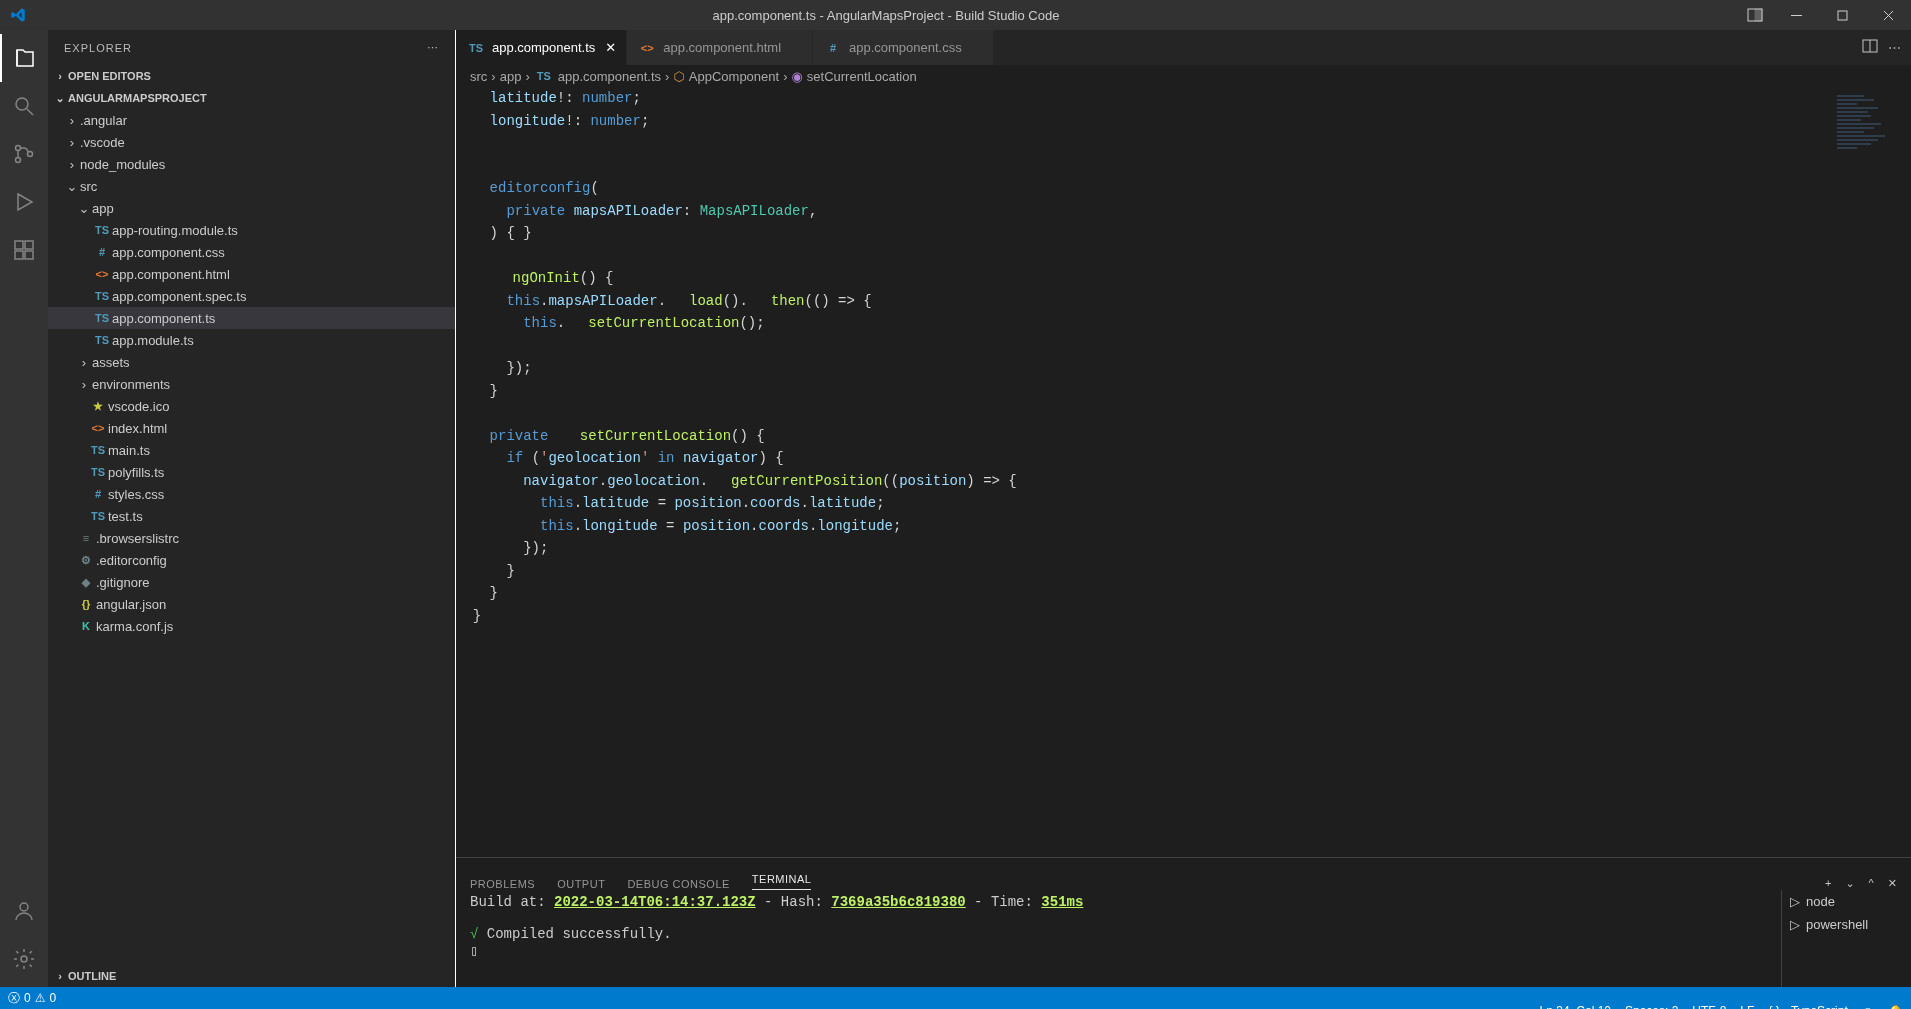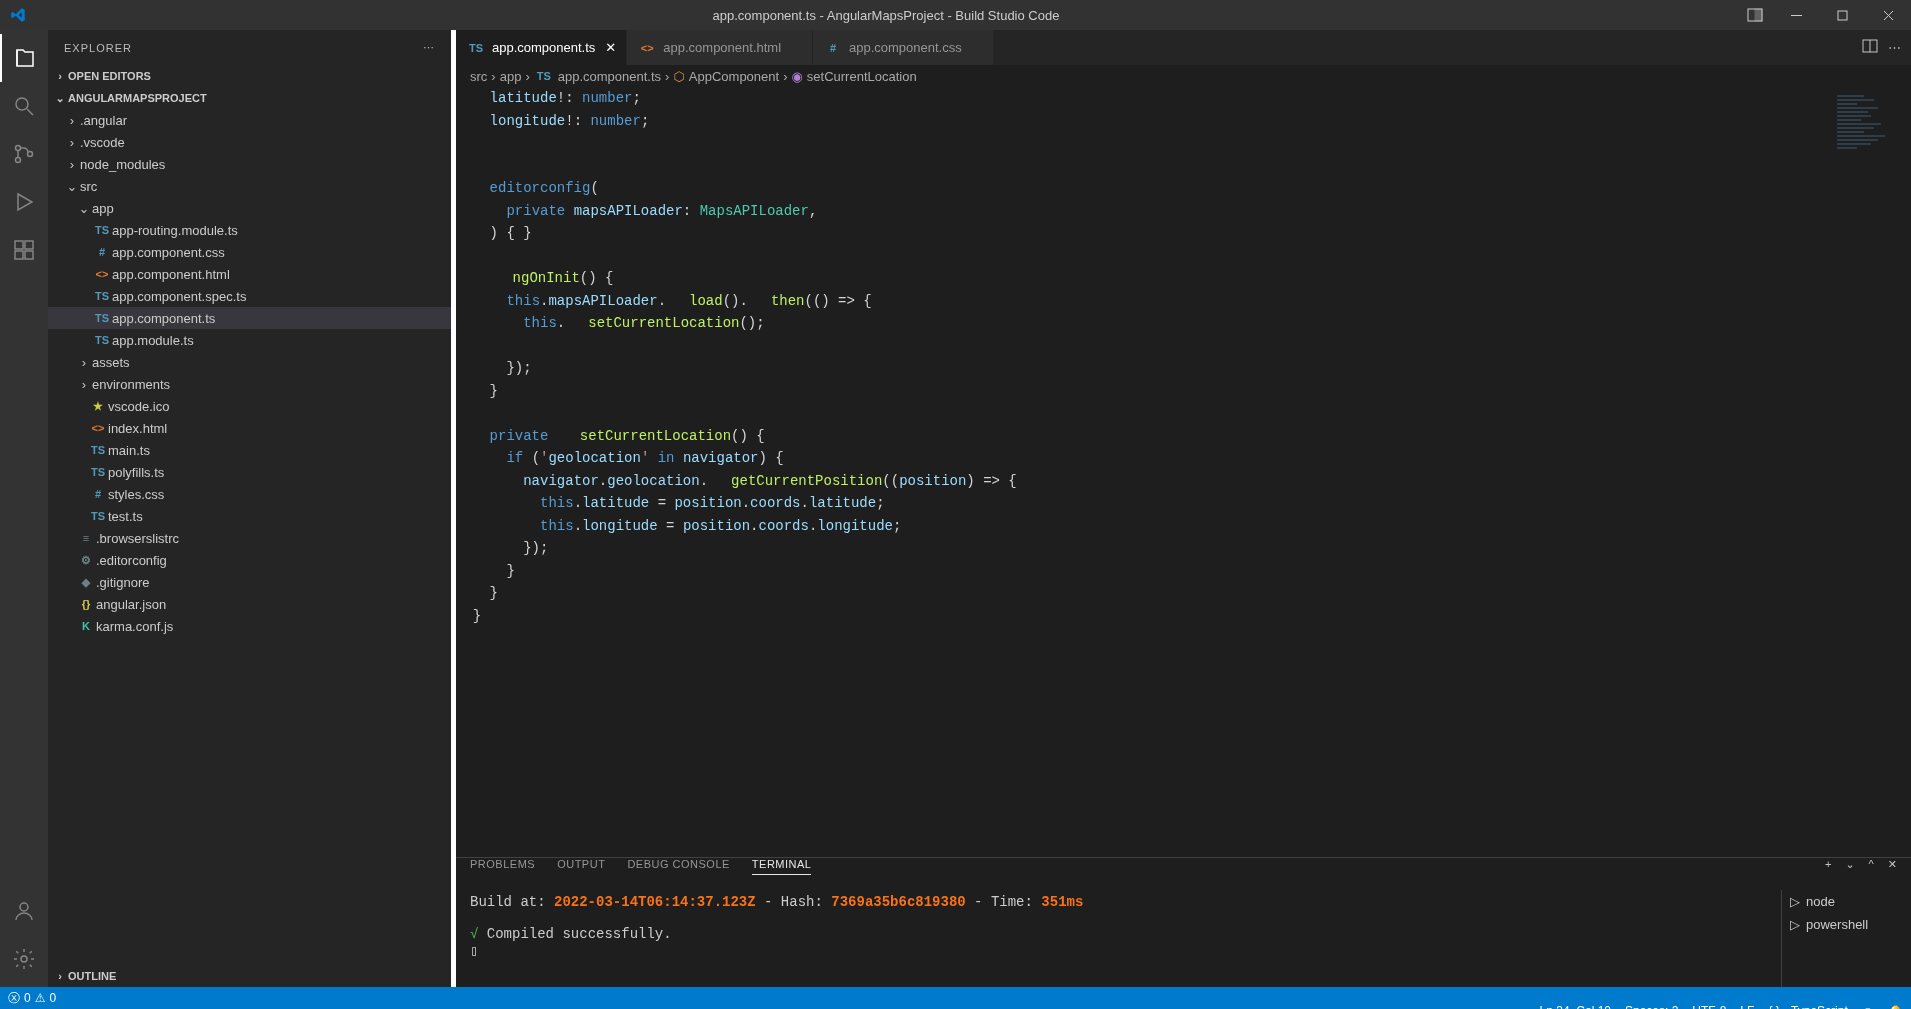--- a/index.html
+++ b/index.html
@@ -49,21 +49,21 @@
       color: #858585; cursor: pointer; position: relative;
     }
     .act-icon.active { color: #ffffff; border-left: 2px solid #ffffff; }
     .act-icon svg { width: 24px; height: 24px; }
 
     .sidebar {
       width: 408px;
       background: #252526;
       display: flex;
       flex-direction: column;
-      border-right: 5px solid #ffffff;
+      border-right: 1px solid #ffffff;
     }
     .sidebar-header {
       height: 35px;
       display: flex;
       align-items: center;
       justify-content: space-between;
       padding: 0 16px;
       color: #bbbbbb;
       font-size: 11px;
       letter-spacing: 1px;
@@ -138,31 +138,31 @@
     .minimap-lines { padding: 8px 6px; }
     .mm-line { height: 2px; margin-bottom: 2px; background: #3a5268; opacity: 0.6; }
 
     .panel {
       height: 130px;
       border-top: 1px solid #414141;
       display: flex;
       flex-direction: column;
       background: #1e1e1e;
     }
-    .panel-tabs { display: flex; align-items: flex-start; height: 32px; padding: 0 14px; gap: 22px; font-size: 11px; color: #969696; }
+    .panel-tabs { display: flex; align-items: flex-end; height: 32px; padding: 0 14px; gap: 22px; font-size: 11px; color: #969696; }
     .panel-tab { cursor: pointer; letter-spacing: 0.5px; }
     .panel-tab.active { color: #e7e7e7; border-bottom: 1px solid #e7e7e7; padding-bottom: 4px; }
     .panel-actions { margin-left: auto; display: flex; gap: 14px; color: #c5c5c5; }
     .terminal-body { display: flex; flex: 1; }
     .terminal-text {
       flex: 1; padding: 4px 14px;
       font-family: Consolas, "Courier New", monospace; font-size: 14px;
       color: #cccccc; white-space: pre;
     }
-    .term-strong { color: #f97316; font-weight: 700; }
+    .term-strong { color: #bef264; font-weight: 700; text-decoration: underline; }
     .term-check { color: #4ec150; }
     .terminal-list { width: 130px; border-left: 1px solid #414141; }
     .term-item { display: flex; align-items: center; gap: 6px; padding: 4px 8px; cursor: pointer; }
 
     .status-bar {
       height: 22px;
       background: #007acc;
       display: flex;
       align-items: center;
       color: #ffffff;

